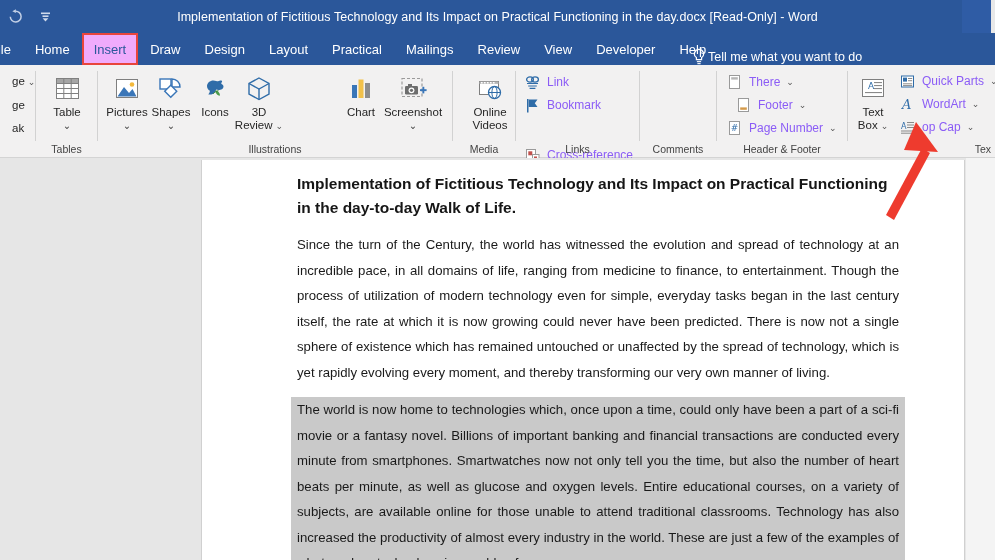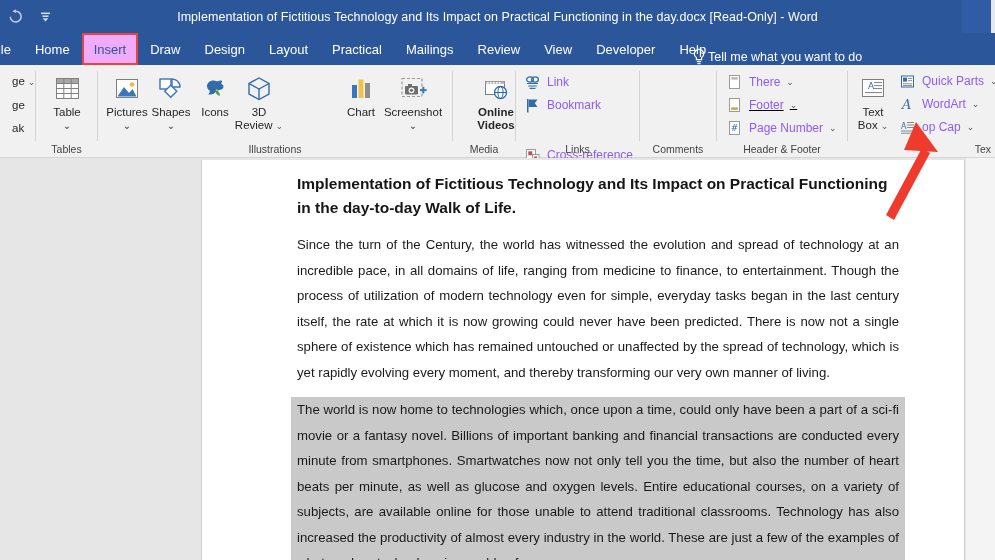--- a/index.html
+++ b/index.html
@@ -292,21 +292,21 @@
         </span>
         <span class="lbl">Screenshot</span>
         <span class="dcaret">⌄</span>
       </div>
 
       <div class="glabel">Illustrations</div>
     </div>
     <div class="rsep" style="left:452px;"></div>
 
     <div class="rgroup" style="left:453px; width:62px;">
-      <div class="bigbtn" style="left:14px; top:5px;font-weight:bold;">
+      <div class="bigbtn" style="left:8px; top:5px;">
         <span class="ico">
           <svg width="30" height="28" viewBox="0 0 30 28">
             <rect x="4.5" y="5.5" width="19" height="13" fill="#ffffff" stroke="#7f7f7f" stroke-width="1"></rect>
             <rect x="4.5" y="5.5" width="19" height="2.4" fill="#b6b6b6"></rect>
             <rect x="6" y="6" width="1.6" height="1.5" fill="#ffffff"></rect>
             <rect x="9" y="6" width="1.6" height="1.5" fill="#ffffff"></rect>
             <rect x="12" y="6" width="1.6" height="1.5" fill="#ffffff"></rect>
             <rect x="15" y="6" width="1.6" height="1.5" fill="#ffffff"></rect>
             <rect x="18" y="6" width="1.6" height="1.5" fill="#ffffff"></rect>
             <circle cx="19.5" cy="16.5" r="6" fill="#ffffff" stroke="#2f6ca8" stroke-width="1.3"></circle>
@@ -365,21 +365,21 @@
       <div class="smallbtn" style="left:9px; top:6px;">
         <span class="sico">
           <svg width="15" height="16" viewBox="0 0 15 16">
             <rect x="2.5" y="1.5" width="10" height="13" fill="#ffffff" stroke="#9a9a9a" stroke-width="1"></rect>
             <rect x="4.2" y="3.2" width="6.6" height="2.4" fill="#b6b6b6"></rect>
           </svg>
         </span>
         <span class="slbl">There</span>
         <span class="caret">⌄</span>
       </div>
-      <div class="smallbtn" style="left:9px; top:29px;text-decoration:underline;">
+      <div class="smallbtn" style="left:18px; top:29px;">
         <span class="sico">
           <svg width="15" height="16" viewBox="0 0 15 16">
             <rect x="2.5" y="1.5" width="10" height="13" fill="#ffffff" stroke="#9a9a9a" stroke-width="1"></rect>
             <rect x="4.2" y="10.4" width="6.6" height="2.4" fill="#d49a4a"></rect>
           </svg>
         </span>
         <span class="slbl">Footer</span>
         <span class="caret">⌄</span>
       </div>
       <div class="smallbtn" style="left:9px; top:52px;">

